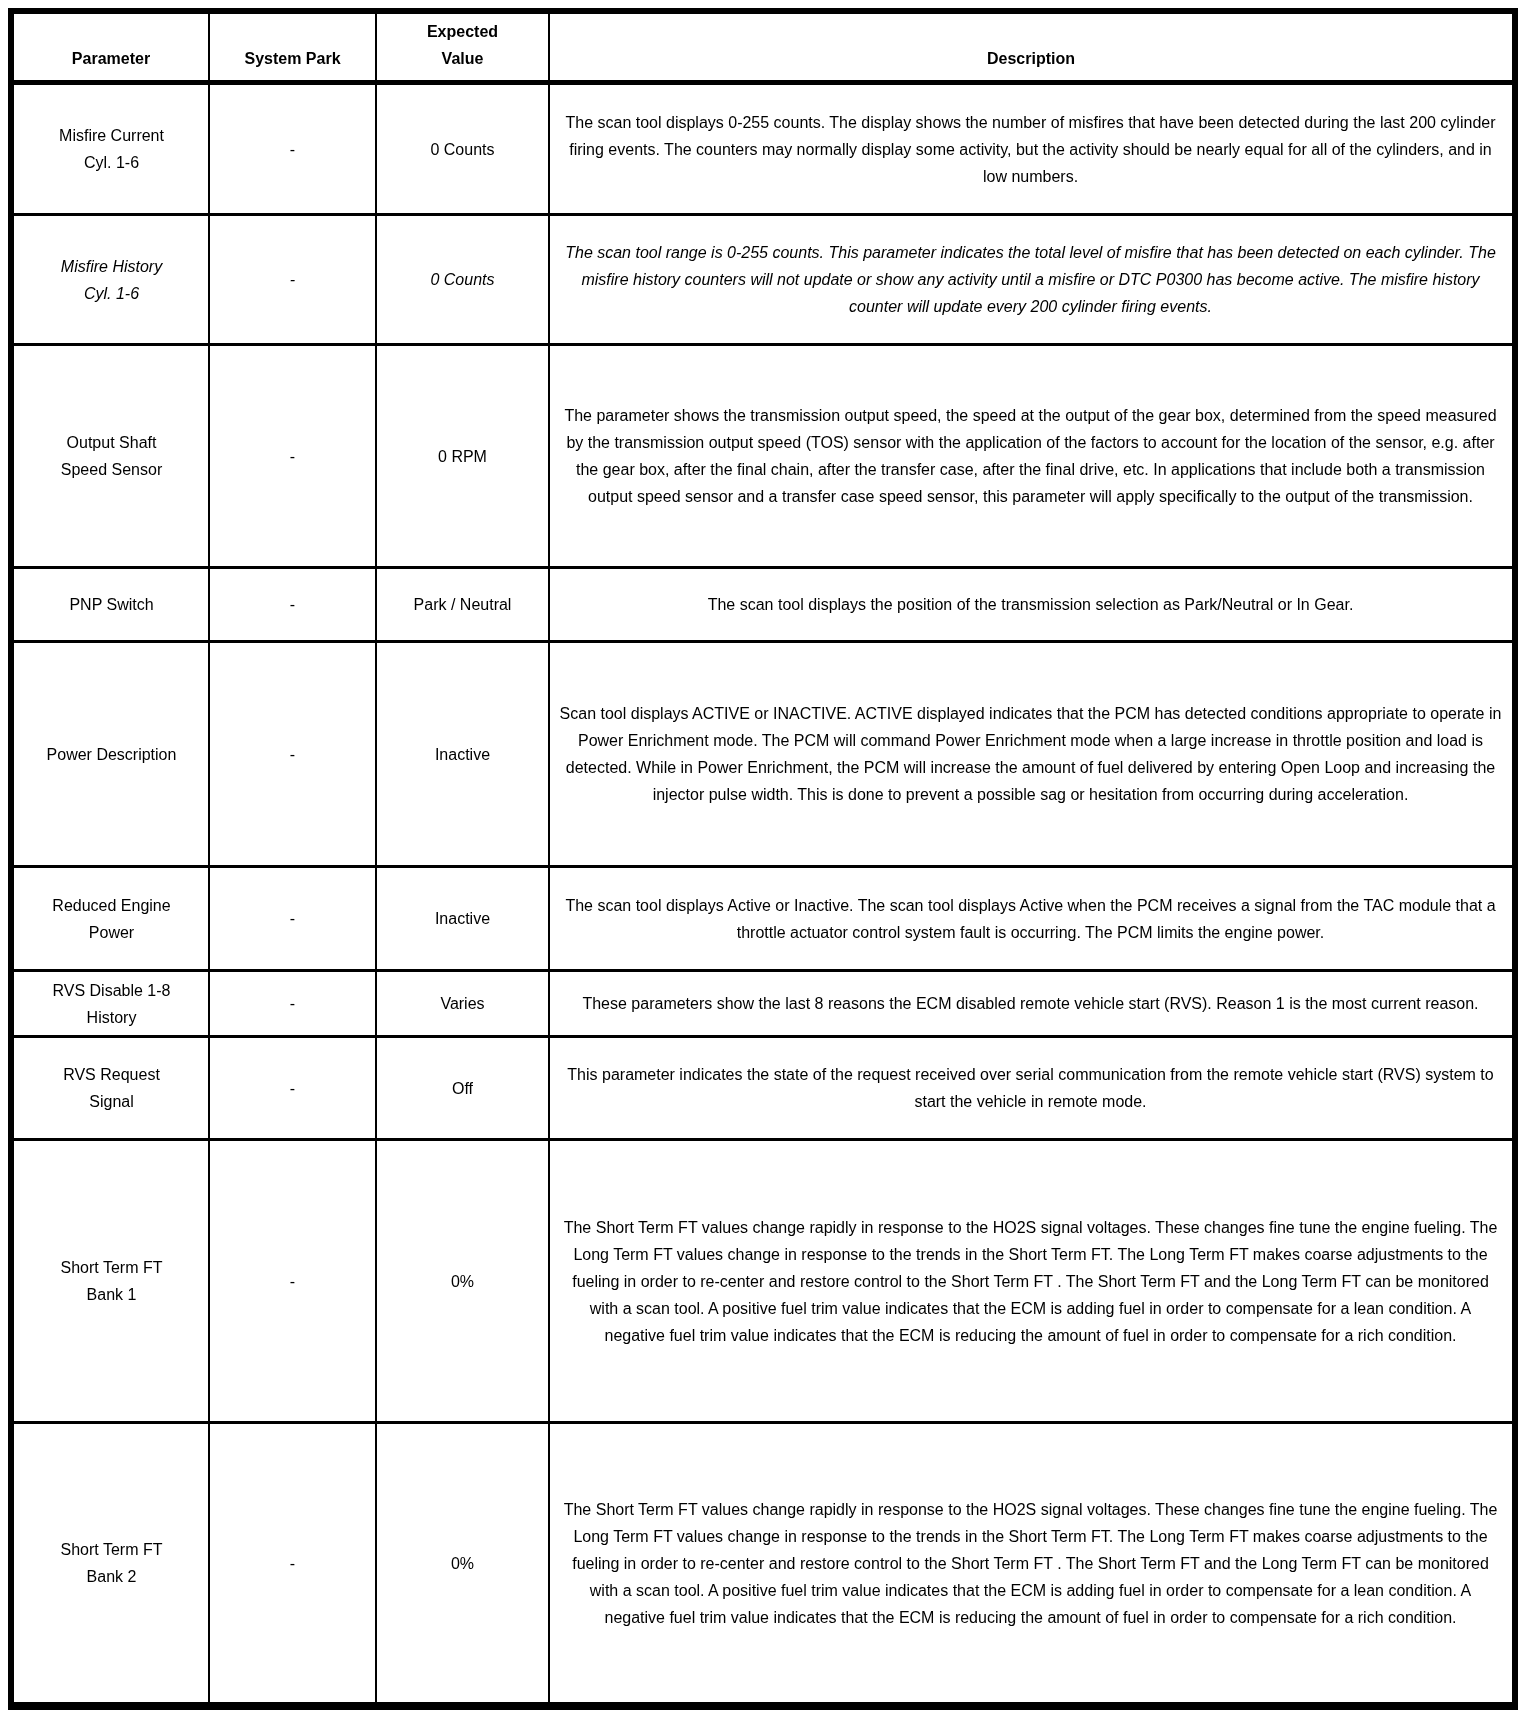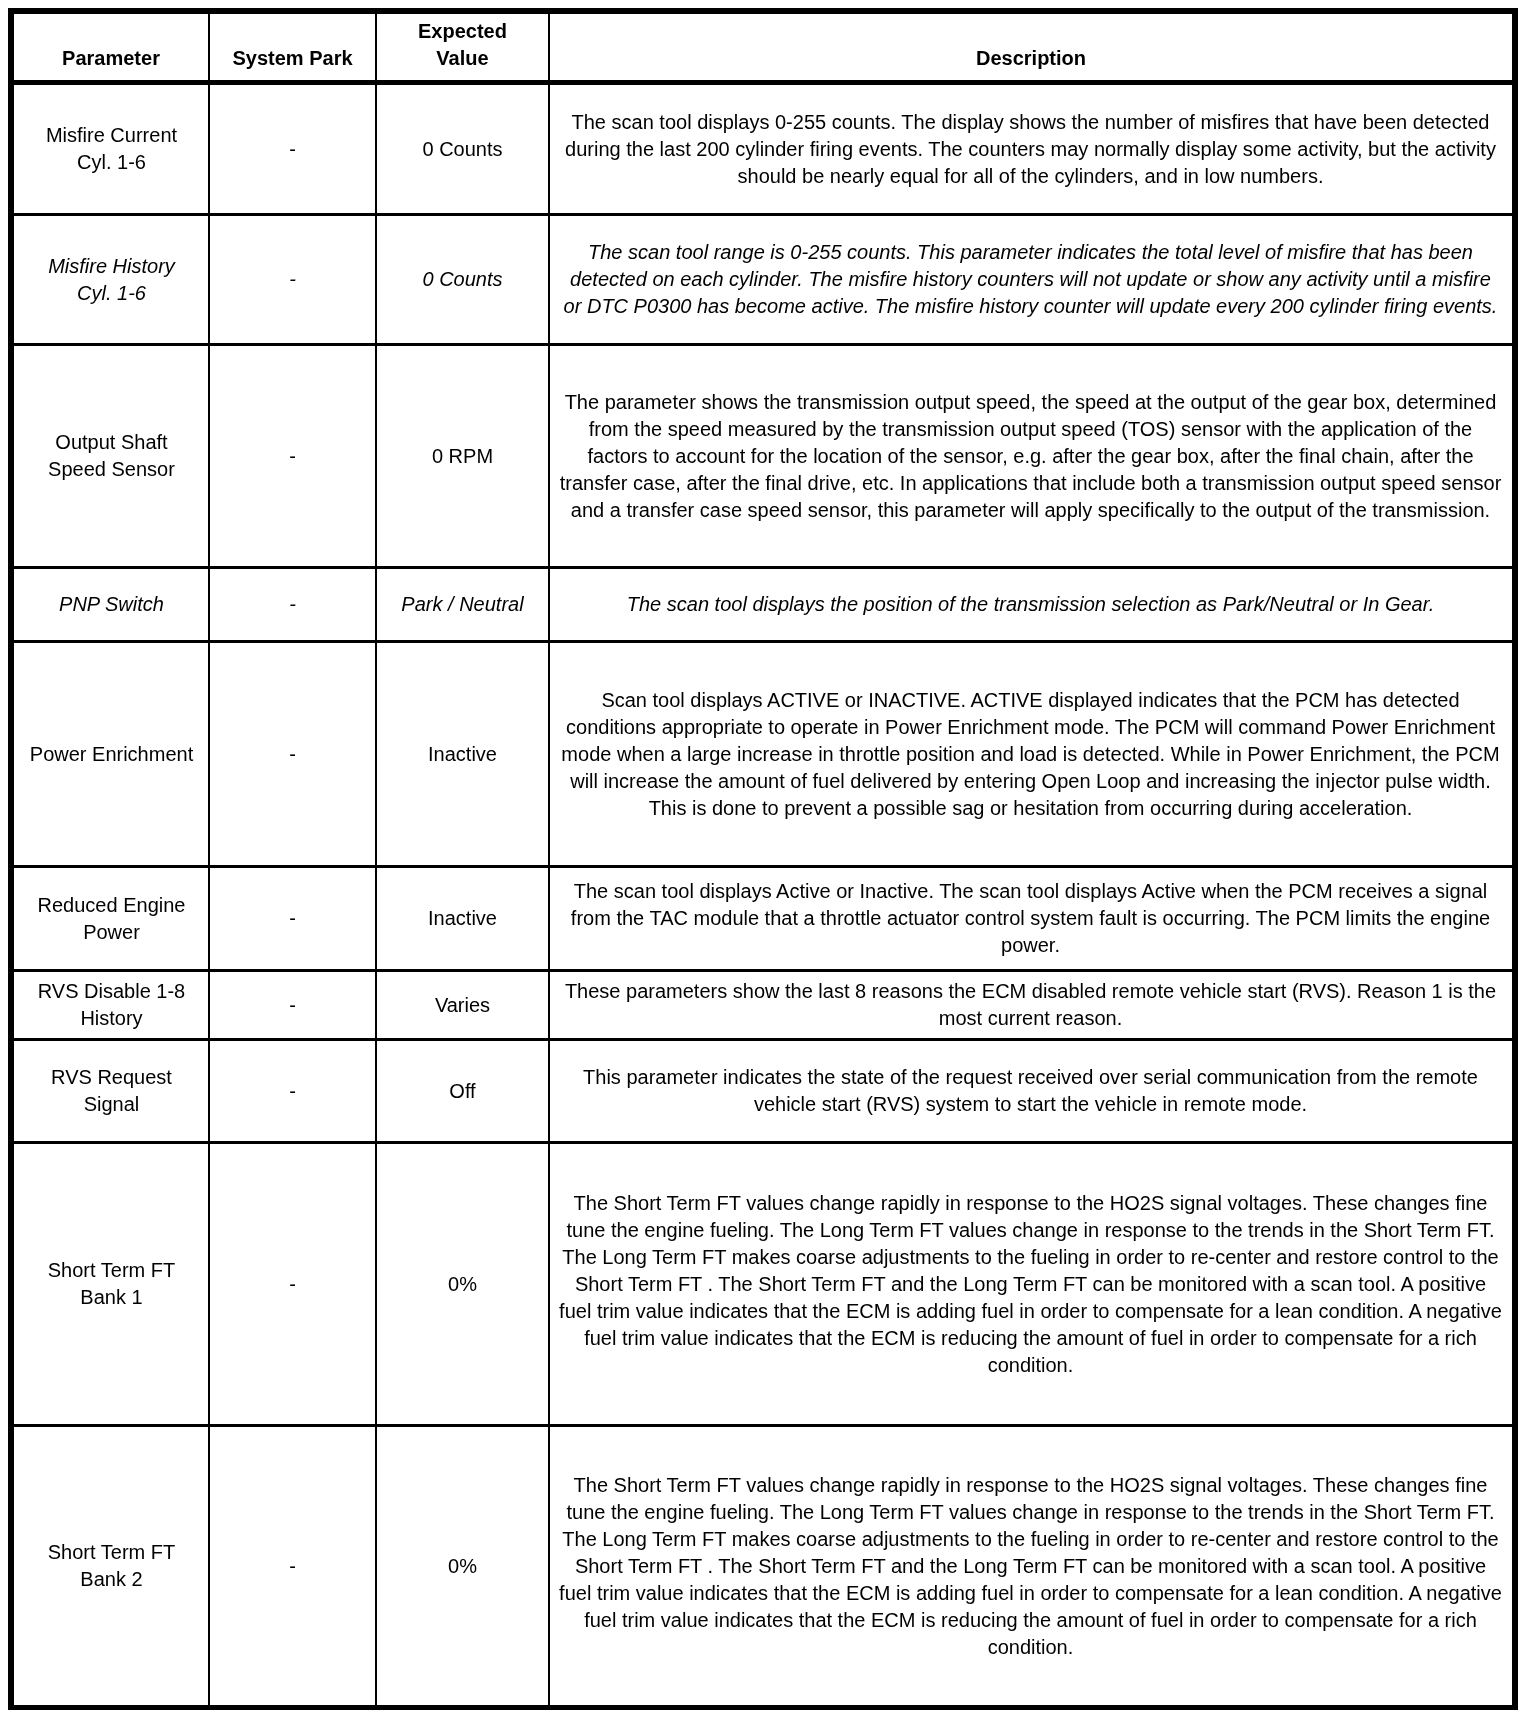--- a/index.html
+++ b/index.html
@@ -27,21 +27,21 @@
     border-bottom-width: 9px;
   }
   col.c-param    { width: 198px; }
   col.c-state    { width: 167px; }
   col.c-expected { width: 173px; }
   col.c-desc     { width: 966px; }
 
   th, td {
     border-left: 2px solid #000000;
     border-top: 3px solid #000000;
-    font-size: 20px;
+    font-size: 16px;
     line-height: 27px;
     overflow: hidden;
   }
   thead th {
     border-top: none;
     border-bottom: 5px solid #000000;
     vertical-align: bottom;
     text-align: center;
     font-weight: bold;
     padding: 4px 6px 8px 6px;
@@ -100,28 +100,28 @@
         <td class="expected-cell">0 Counts</td>
         <td class="desc-cell">The scan tool range is 0-255 counts. This parameter indicates the total level of misfire that has been detected on each cylinder. The misfire history counters will not update or show any activity until a misfire or DTC P0300 has become active. The misfire history counter will update every 200 cylinder firing events.</td>
       </tr>
       <tr style="height:223px;">
         <td class="param-cell">Output Shaft
 Speed Sensor</td>
         <td class="state-cell">-</td>
         <td class="expected-cell">0 RPM</td>
         <td class="desc-cell">The parameter shows the transmission output speed, the speed at the output of the gear box, determined from the speed measured by the transmission output speed (TOS) sensor with the application of the factors to account for the location of the sensor, e.g. after the gear box, after the final chain, after the transfer case, after the final drive, etc. In applications that include both a transmission output speed sensor and a transfer case speed sensor, this parameter will apply specifically to the output of the transmission.</td>
       </tr>
-      <tr style="height:74px;font-style:italic;">
+      <tr style="height:74px;">
         <td class="param-cell">PNP Switch</td>
         <td class="state-cell">-</td>
         <td class="expected-cell">Park / Neutral</td>
         <td class="desc-cell">The scan tool displays the position of the transmission selection as Park/Neutral or In Gear.</td>
       </tr>
       <tr style="height:225px;">
-        <td class="param-cell">Power Enrichment</td>
+        <td class="param-cell">Power Description</td>
         <td class="state-cell">-</td>
         <td class="expected-cell">Inactive</td>
         <td class="desc-cell">Scan tool displays ACTIVE or INACTIVE. ACTIVE displayed indicates that the PCM has detected conditions appropriate to operate in Power Enrichment mode. The PCM will command Power Enrichment mode when a large increase in throttle position and load is detected. While in Power Enrichment, the PCM will increase the amount of fuel delivered by entering Open Loop and increasing the injector pulse width. This is done to prevent a possible sag or hesitation from occurring during acceleration.</td>
       </tr>
       <tr style="height:104px;">
         <td class="param-cell">Reduced Engine
 Power</td>
         <td class="state-cell">-</td>
         <td class="expected-cell">Inactive</td>
         <td class="desc-cell">The scan tool displays Active or Inactive. The scan tool displays Active when the PCM receives a signal from the TAC module that a throttle actuator control system fault is occurring. The PCM limits the engine power.</td>

